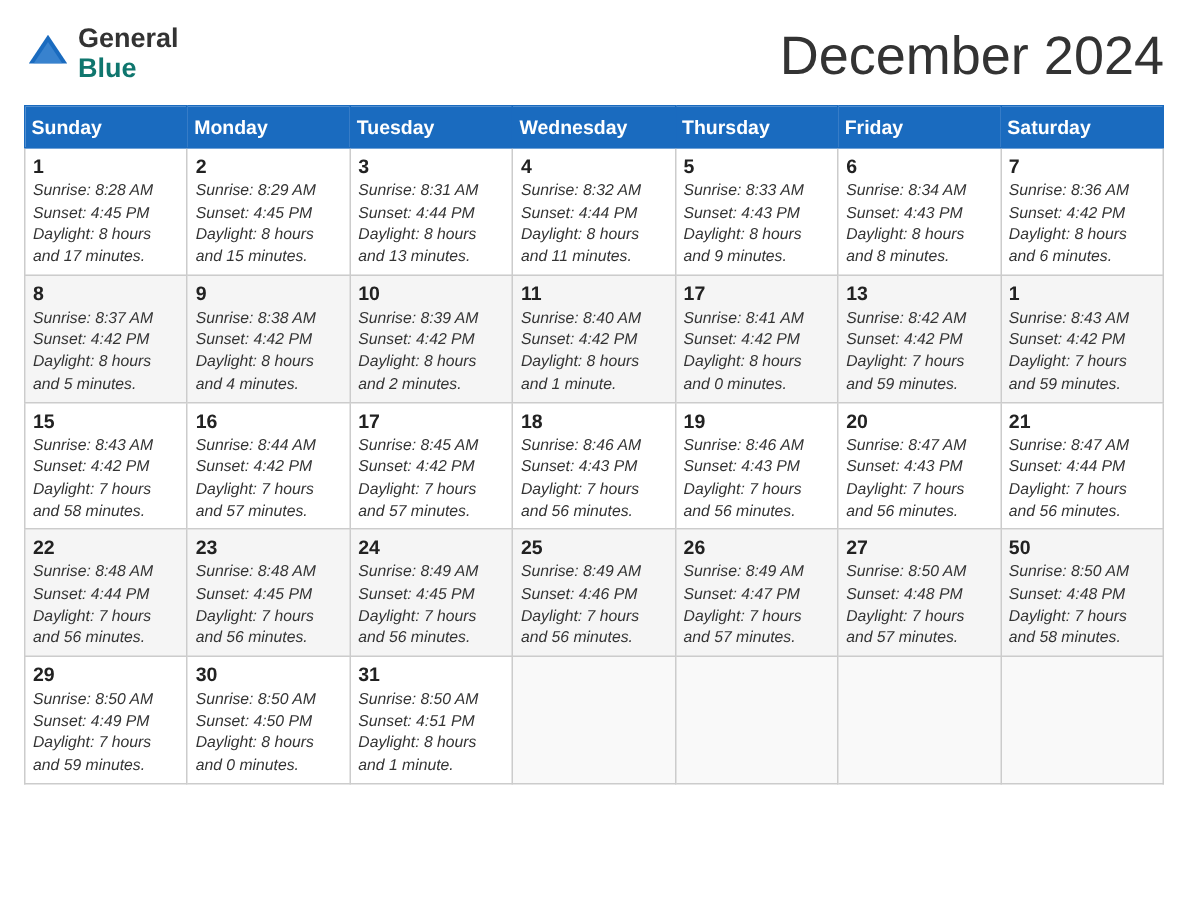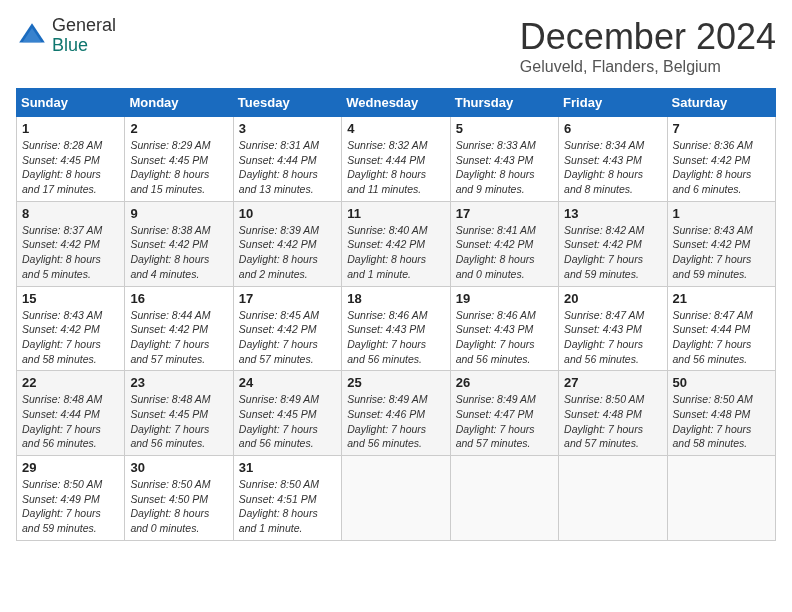--- a/index.html
+++ b/index.html
@@ -16,31 +16,31 @@
       align-items: flex-start;
       margin-bottom: 12px;
     }
     .logo {
       display: flex;
       align-items: center;
       gap: 4px;
     }
     .logo-text {
       font-size: 18px;
-      font-weight: normal;
+      font-weight: bold;
       line-height: 1.1;
     }
     .logo-text .general { color: #333; }
     .logo-text .blue { color: #0f766e; }
     .logo-icon {
       width: 32px;
       height: 32px;
     }
     .title-block {
-      text-align: left;
+      text-align: right;
     }
     .month-title {
       font-size: 36px;
       font-weight: normal;
       color: #333;
     }
     .subtitle {
       font-size: 16px;
       color: #555;
     }
@@ -96,21 +96,20 @@
       <polygon points="20,4 36,28 4,28" fill="#1a6bbf"></polygon>
       <polygon points="20,10 32,28 8,28" fill="#5599dd" opacity="0.5"></polygon>
     </svg>
     <div class="logo-text">
       <div><span class="general">General</span></div>
       <div><span class="blue">Blue</span></div>
     </div>
   </div>
   <div class="title-block">
     <div class="month-title">December 2024</div>
-    <div class="subtitle">Geluveld, Flanders, Belgium</div>
   </div>
 </div>
 
 <table class="calendar">
   <thead>
     <tr>
       <th>Sunday</th>
       <th>Monday</th>
       <th>Tuesday</th>
       <th>Wednesday</th>

